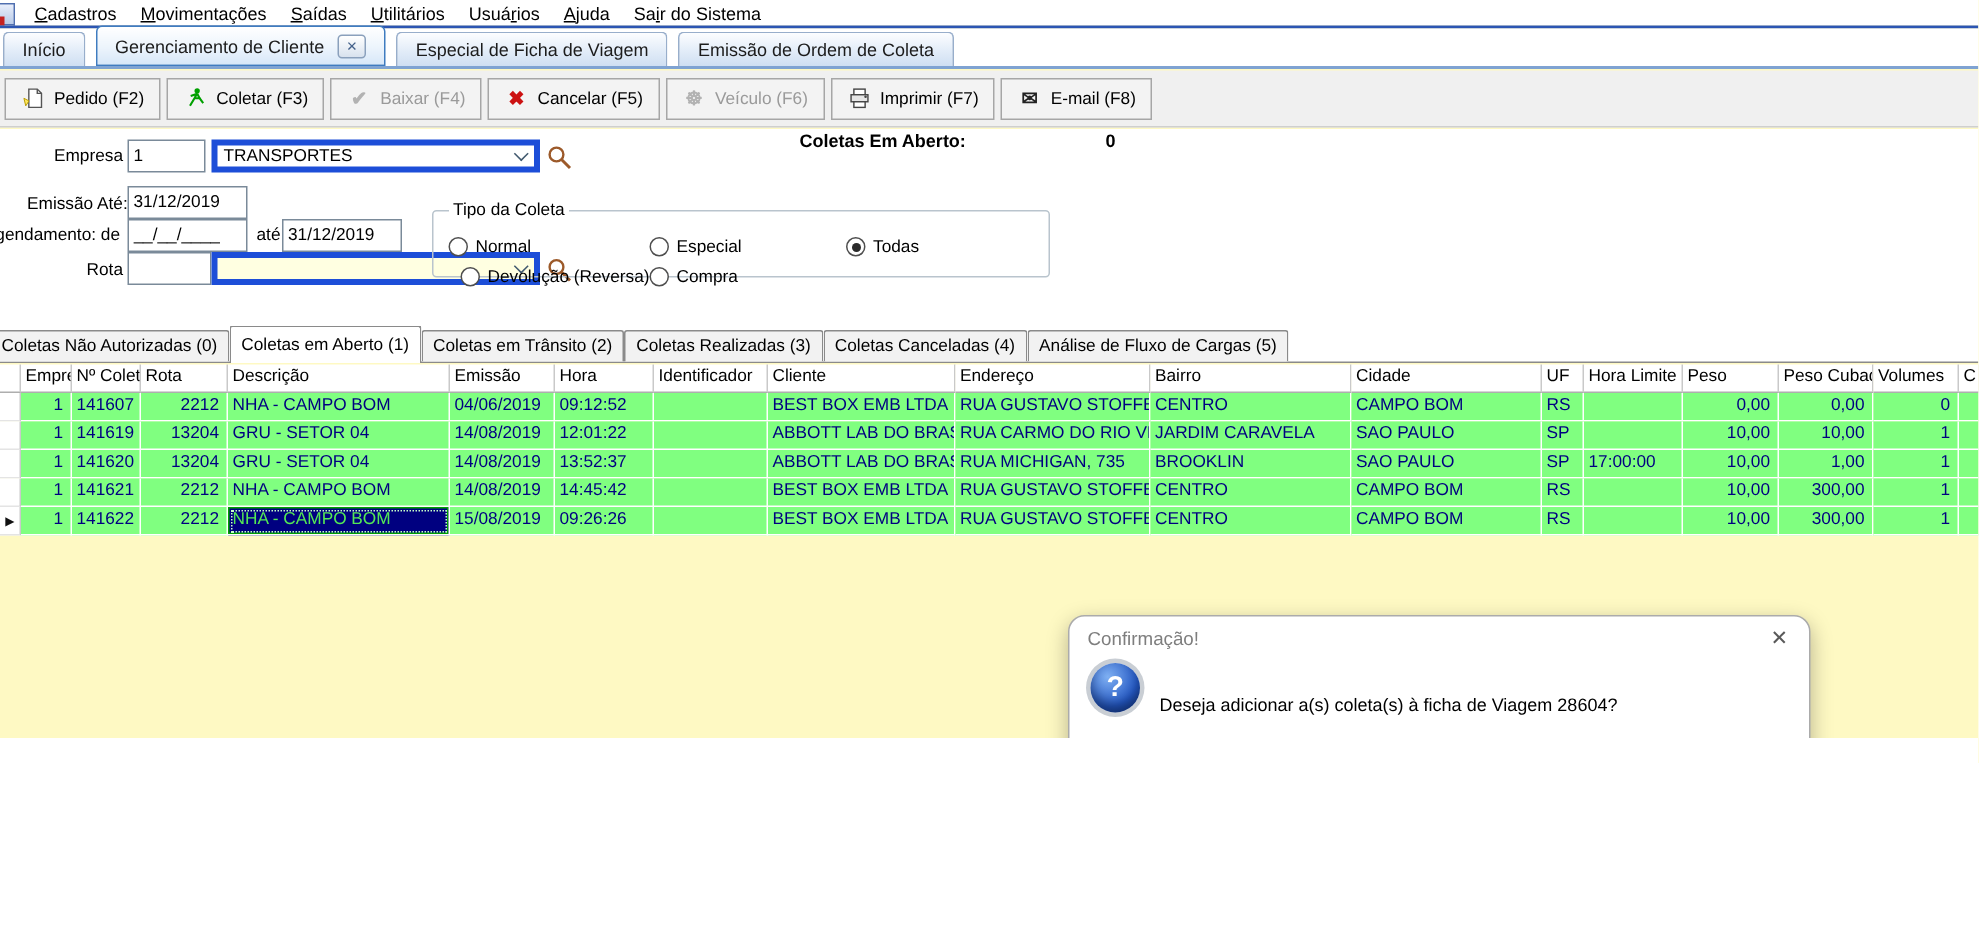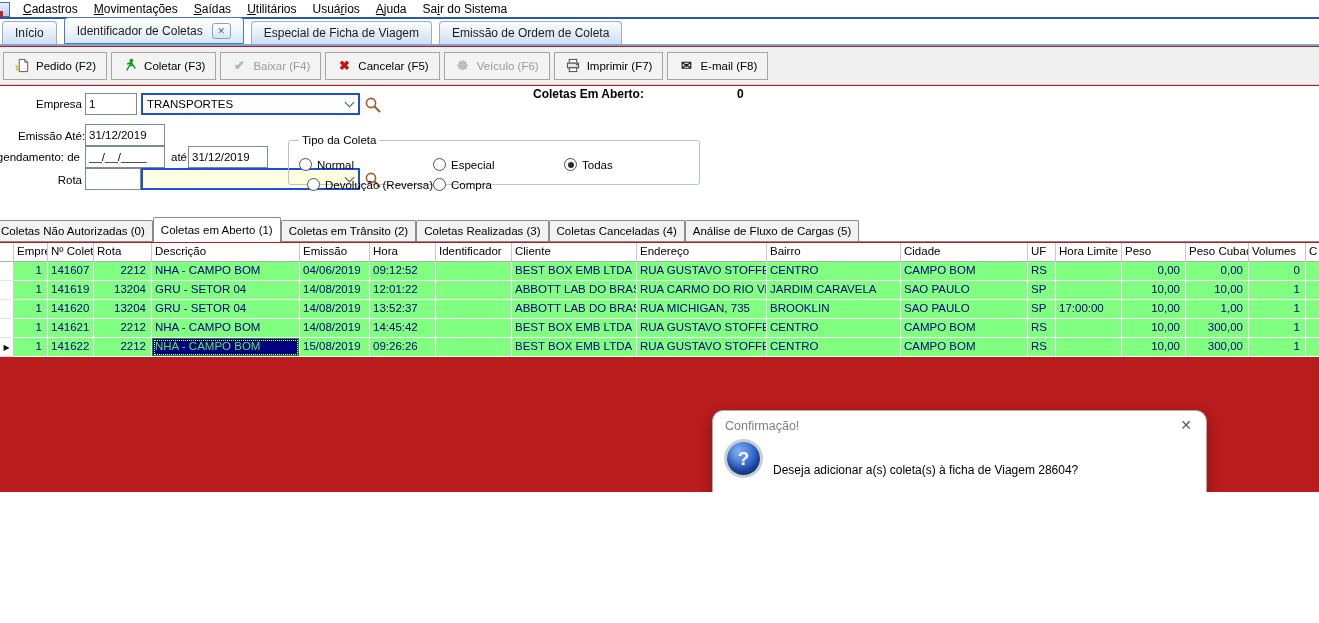--- a/index.html
+++ b/index.html
@@ -1,16 +1,16 @@
 <!DOCTYPE html>
 <html><head>
 <meta charset="utf-8">
 <style>
   html,body{margin:0;padding:0;background:#fff;}
-  .screen{position:relative;width:1319px;height:492px;background:#b91c1c;overflow:hidden;
+  .screen{position:relative;width:1319px;height:492px;background:#fef9c3;overflow:hidden;
           font-family:"Liberation Sans",sans-serif;font-size:12px;color:#000;}
 
   
   .menubar{position:absolute;left:0;top:0;width:100%;height:17px;background:#fff;display:flex;align-items:center;}
   .appicon{width:9px;height:13px;margin:2px 5px 0 0;background:linear-gradient(#e8eefb,#b9cbe8);
            border:1px solid #4f6fb0;border-left:none;position:relative;}
   .appicon::after{content:"";position:absolute;left:-1px;bottom:-1px;width:4px;height:6px;background:#c42222;}
   .menu-item{padding:1px 8px;cursor:default;}
   .menubar-underline{position:absolute;left:0;top:17px;width:100%;height:2px;background:#2c55b2;}
 
@@ -33,21 +33,21 @@
   .tbtn.disabled{color:#9a9a9a;}
   .tico{display:flex;align-items:center;justify-content:center;width:16px;height:16px;font-size:13px;line-height:16px;}
 
   
   .filter-area{position:absolute;left:0;top:86px;width:100%;height:132px;background:#fff;font-size:11.5px;}
   .lbl{position:absolute;white-space:nowrap;}
   .lbl.r{text-align:right;}
   .bold-lbl{position:absolute;font-weight:bold;font-size:12px;white-space:nowrap;}
   .txt{position:absolute;height:22px;border:1px solid #7a8a99;background:#fff;font-family:inherit;
        font-size:11.5px;padding:0 3px;box-sizing:border-box;}
-  .combo{position:absolute;height:22px;border:2px solid #1d4ed8;background:#fff;box-sizing:border-box;
+  .combo{position:absolute;height:22px;border:4px solid #1d4ed8;background:#fff;box-sizing:border-box;
          display:flex;align-items:center;}
   .combo.yellow{background:#ffffe1;}
   .combo-text{flex:1;padding:0 4px;overflow:hidden;white-space:nowrap;}
   .chev{width:17px;height:100%;display:flex;align-items:center;justify-content:center;}
   .chev::before{content:"";width:6px;height:6px;border-right:1.6px solid #41596e;border-bottom:1.6px solid #41596e;
                 transform:rotate(45deg);margin-top:-3px;}
   .mag{position:absolute;width:20px;height:18px;}
   fieldset.grp{position:absolute;border:1px solid #b9c4cd;border-radius:3px;margin:0;padding:0 6px;box-sizing:border-box;}
   fieldset.grp legend{padding:0 3px;margin-left:4px;font-size:11.5px;}
   .grp-row{display:flex;align-items:center;gap:5px;height:20px;}
@@ -115,21 +115,21 @@
         <span class="menu-item">Sa<u>i</u>r do Sistema</span>
       </div>
   </div>
   <div class="menubar-underline"></div>
 
   <div class="doctabs" id="docTabs">
       <div class="doctab">
         <span>Início</span>
       </div>
       <div class="doctab active">
-        <span>Identificador de Coletas</span>
+        <span>Gerenciamento de Cliente</span>
         <span class="tab-close">✕</span>
       </div>
       <div class="doctab">
         <span>Especial de Ficha de Viagem</span>
       </div>
       <div class="doctab">
         <span>Emissão de Ordem de Coleta</span>
       </div>
     </div>
 

